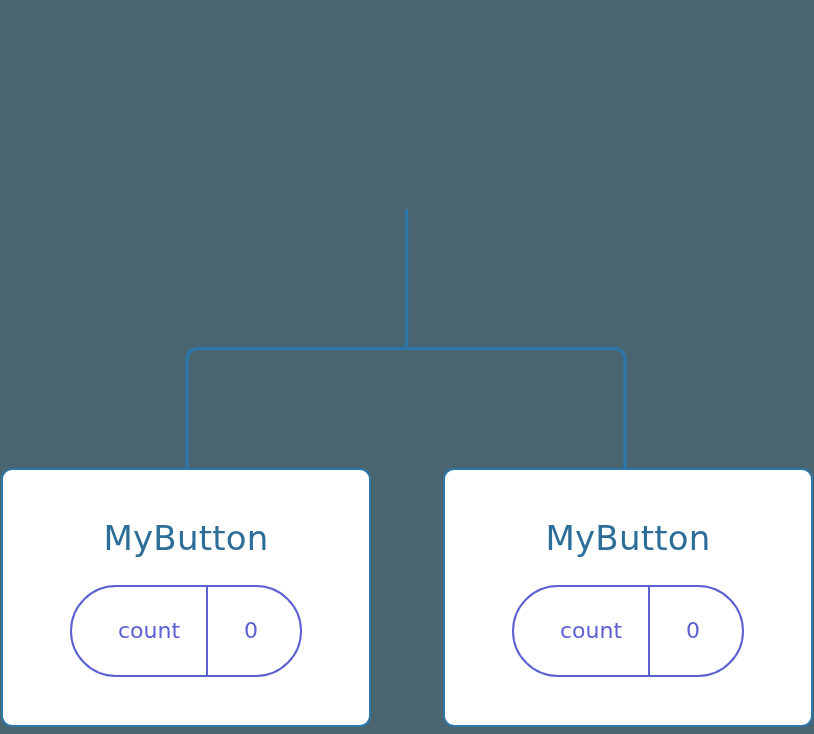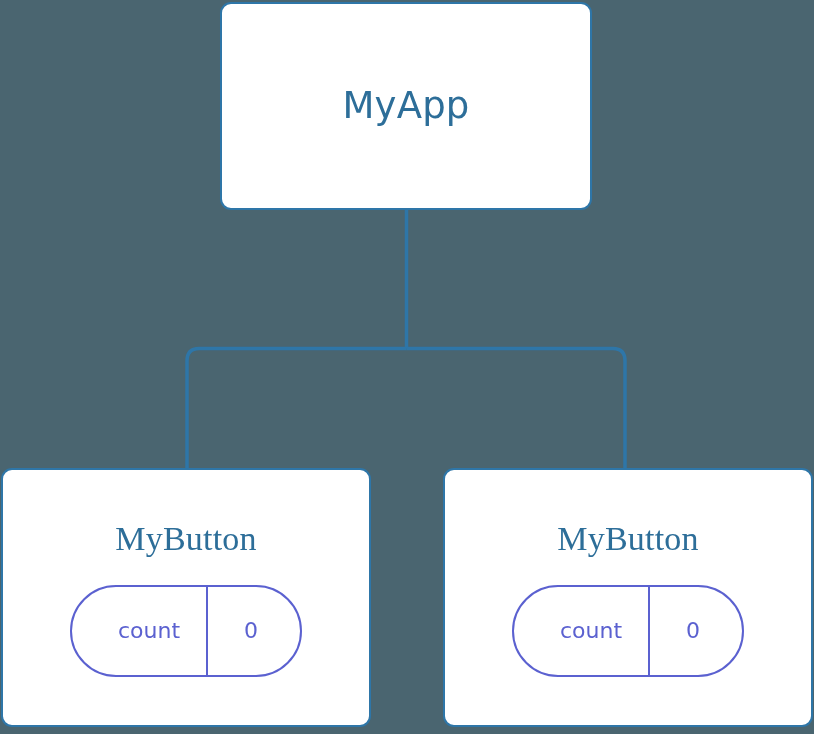--- a/index.html
+++ b/index.html
@@ -65,21 +65,20 @@
     font-weight: 400;
     letter-spacing: 0.2px;
     line-height: 1.1;
     white-space: nowrap;
   }
   .node-child-left .node-title,
   .node-child-right .node-title {
     font-size: 34px;
     margin-top: 2px;
     margin-bottom: 28px;
-    font-family: Liberation Serif, serif;
   }
   
   .state-pill {
     display: flex;
     align-items: stretch;
     box-sizing: border-box;
     border: 2px solid #5b61d0;
     border-radius: 999px;
     height: 92px;
     background: #ffffff;
@@ -111,23 +110,20 @@
 
   <svg id="connectors" viewBox="0 0 814 734" width="814" height="734" xmlns="http://www.w3.org/2000/svg" fill="none">
 
     <path d="M 406.5 209 L 406.5 348.5" stroke="#2e76a8" stroke-width="3.5" stroke-linecap="butt"></path>
 
     <path d="M 406.5 348.5 L 199 348.5 Q 187 348.5 187 361 L 187 470" stroke="#2e76a8" stroke-width="3.5" stroke-linecap="butt"></path>
 
     <path d="M 406.5 348.5 L 613 348.5 Q 625 348.5 625 361 L 625 470" stroke="#2e76a8" stroke-width="3.5" stroke-linecap="butt"></path>
   </svg>
 
-  <div class="node node-root">
-    <div class="node-title">MyApp</div>
-  </div>
 
   <div class="node node-child-left">
     <div class="node-title">MyButton</div>
     <div class="state-pill">
       <div class="state-key">count</div>
       <div class="state-val">0</div>
     </div>
   </div>
 
   <div class="node node-child-right">

